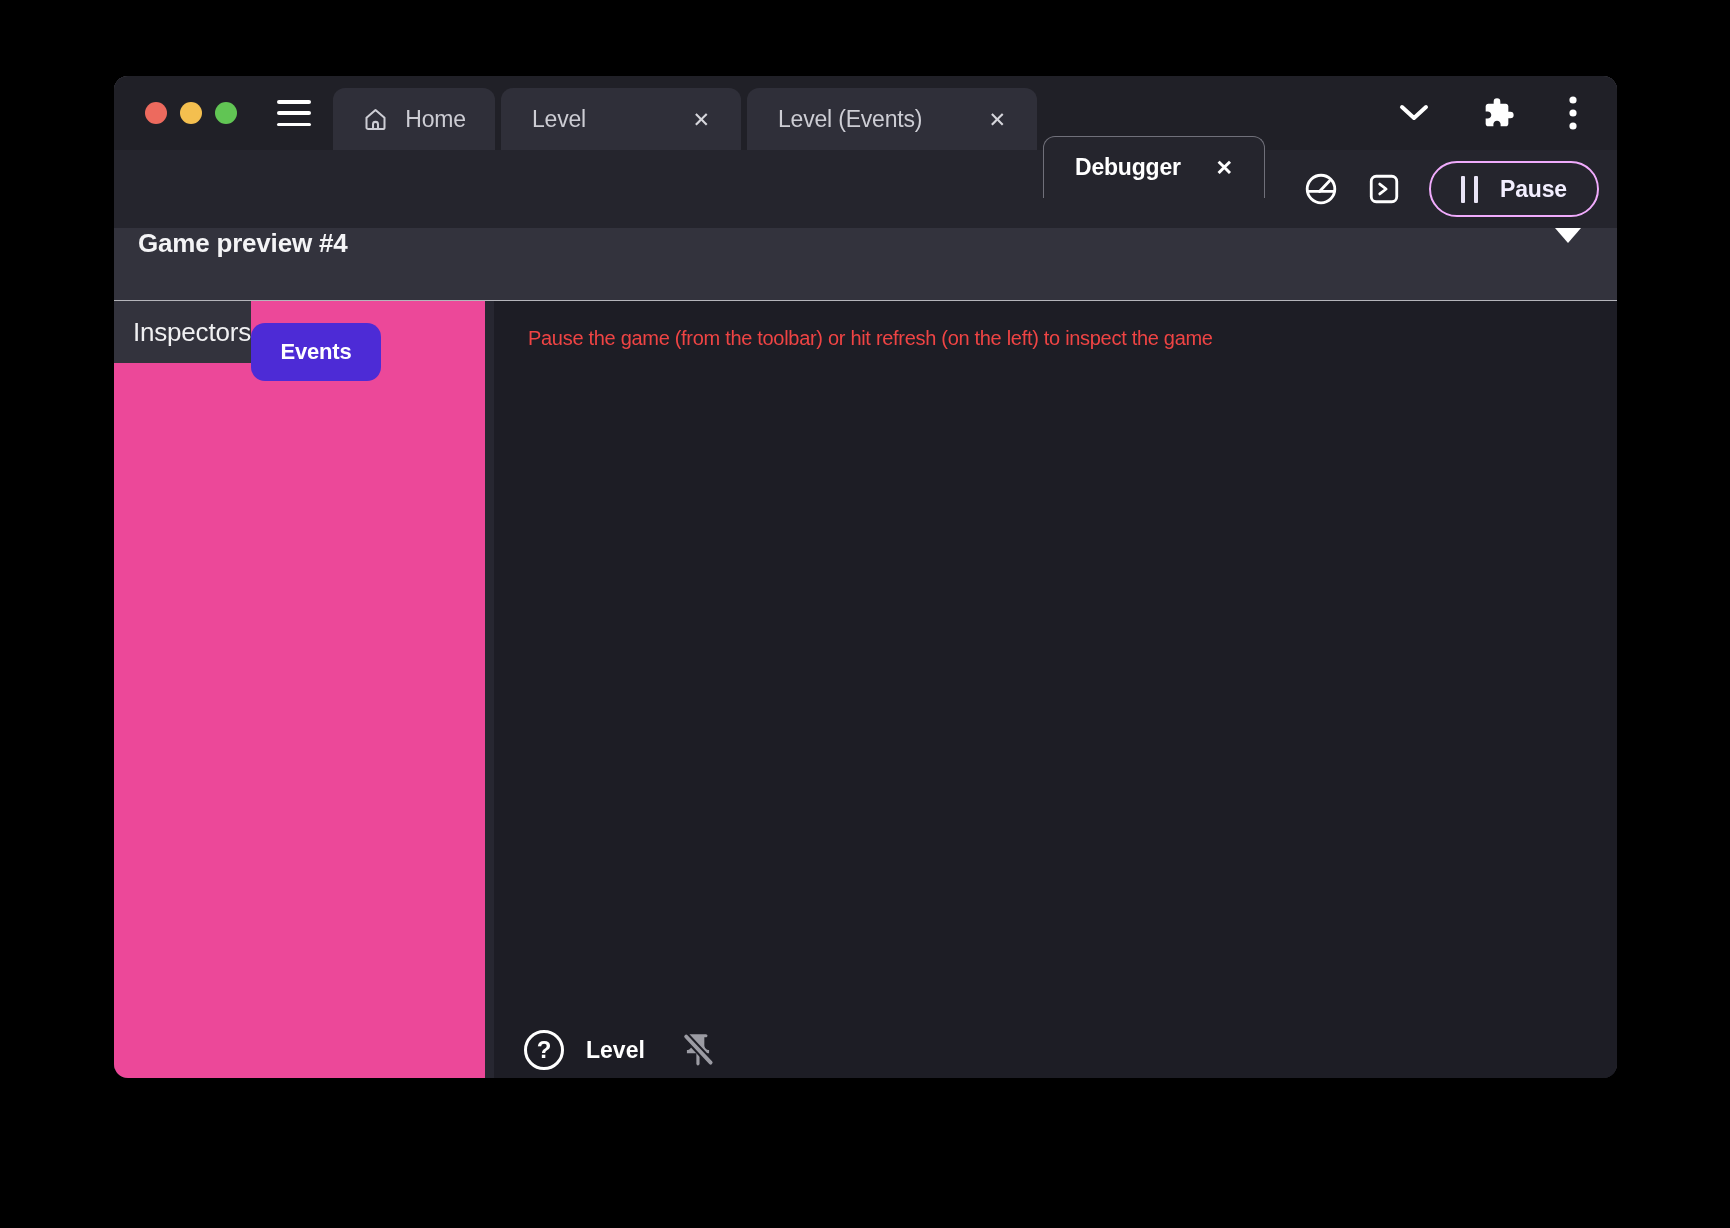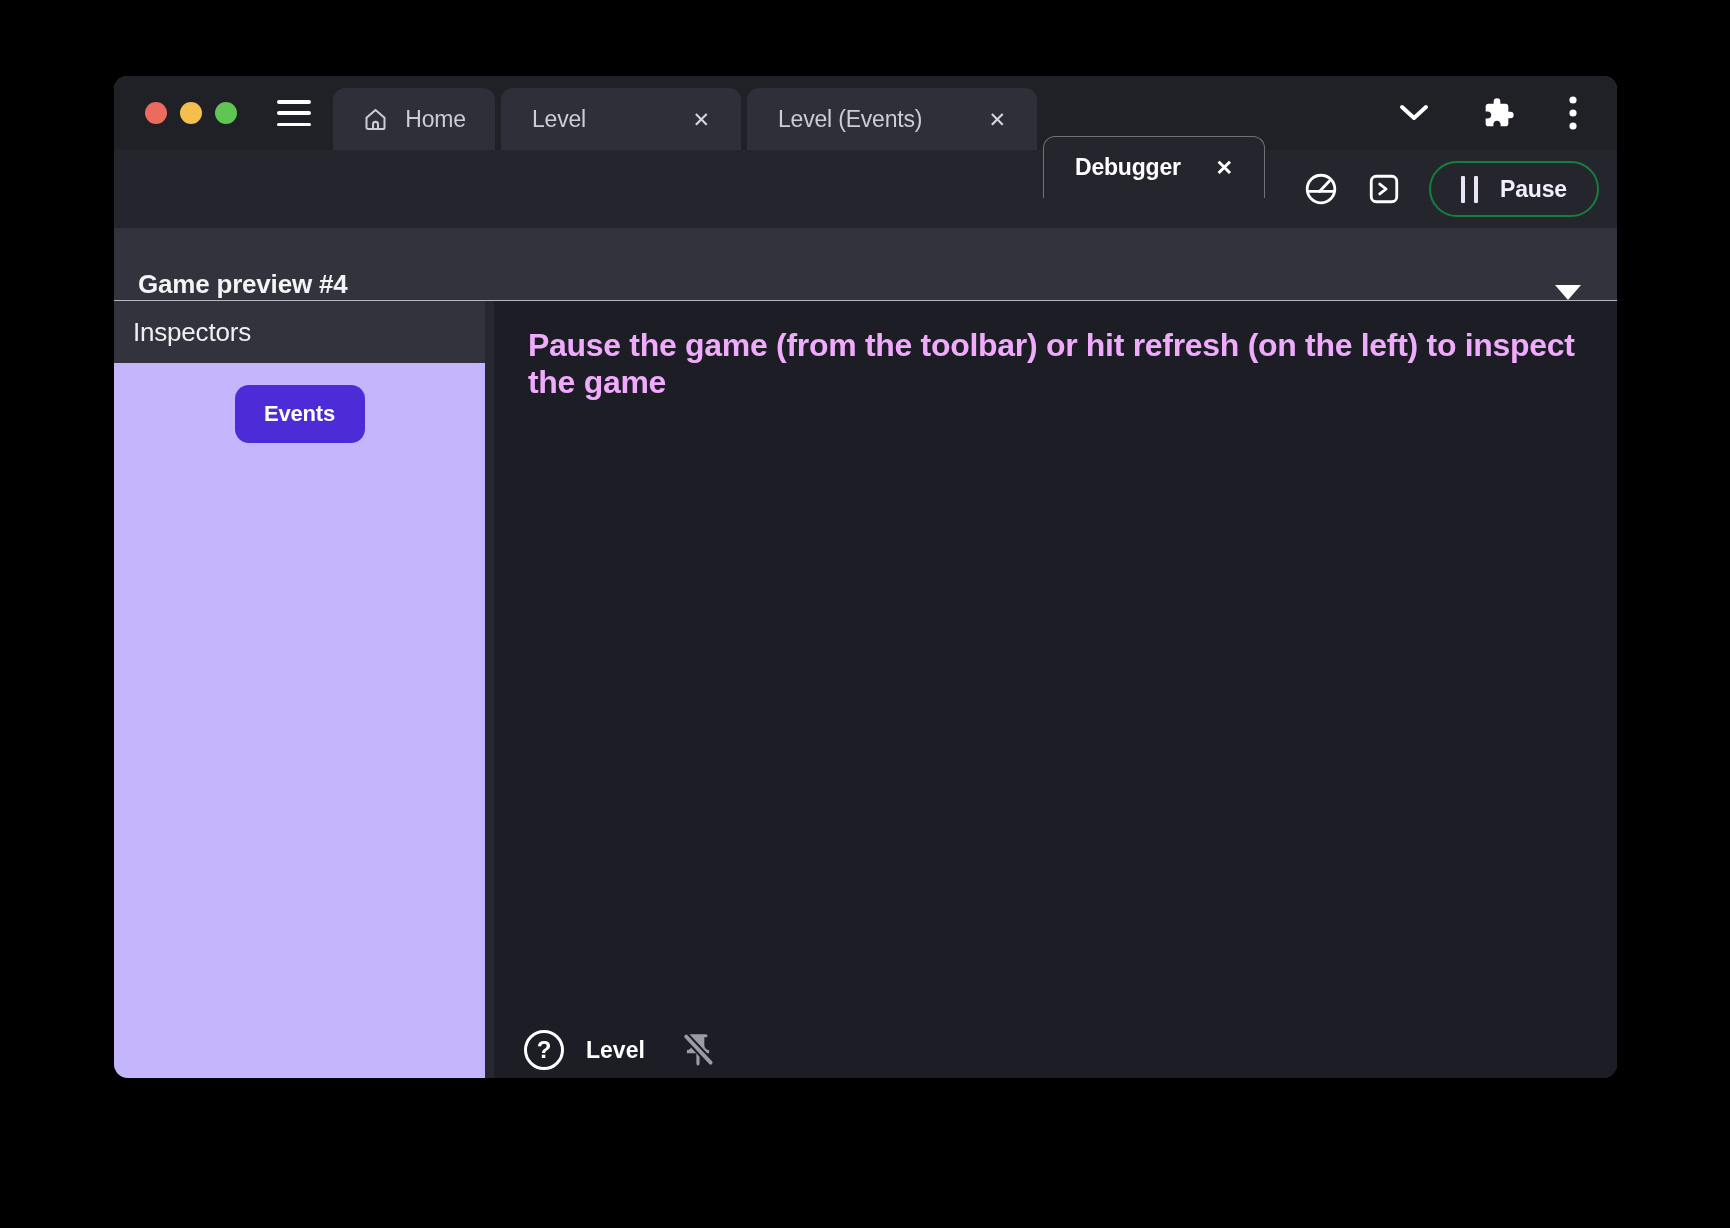--- a/index.html
+++ b/index.html
@@ -42,51 +42,51 @@
   .home-ico { width:27px; height:27px; flex:0 0 auto; }
 
   .titlebar-right { margin-left:auto; display:flex; align-items:center;
                     gap:54px; margin-right:40px; }
   .tb-icon { cursor:pointer; display:flex; align-items:center; }
 
   
   .toolbar { height:78px; background:#25252d; flex:0 0 auto; display:flex;
              align-items:center; justify-content:flex-end; padding-right:18px; gap:28px; }
   .tool-btn { cursor:pointer; display:flex; align-items:center; }
-  .pause-btn { height:56px; min-width:170px; border:2px solid #15803d; border-radius:28px;
+  .pause-btn { height:56px; min-width:170px; border:2px solid #f0abfc; border-radius:28px;
                background:transparent; display:flex; align-items:center; justify-content:center;
                gap:22px; cursor:pointer; padding:0 26px; }
   .pause-bars { display:flex; gap:9px; }
   .pause-bars i { display:block; width:4px; height:27px; background:#e9e4f6; border-radius:1px; }
   .pause-label { font-size:23px; font-weight:700; color:#f3efff; letter-spacing:-0.2px; }
 
   
   .preview-bar { height:73px; background:#33333d; flex:0 0 auto; display:flex;
-                 align-items:flex-end; padding:0 36px 0 24px;
+                 align-items:flex-start; padding:0 36px 0 24px;
                  border-bottom:1px solid #b5b5bb; cursor:pointer; }
   .preview-title { font-size:26px; font-weight:600; color:#f4f4f6; letter-spacing:-0.2px; }
   .caret-down { margin-left:auto; width:0; height:0;
                 border-left:13px solid transparent; border-right:13px solid transparent;
                 border-top:15px solid #fff; }
 
   
   .body { flex:1 1 auto; display:flex; min-height:0; }
-  .sidebar { width:371px; flex:0 0 auto; background:#c4b5fd; display:flex; flex-direction:column; }
+  .sidebar { width:371px; flex:0 0 auto; background:#ec4899; display:flex; flex-direction:row; }
   .inspectors-header { height:62px; background:#33333d; display:flex; align-items:center;
                        padding-left:19px; font-size:26px; color:#f0f0f2; cursor:pointer;
                        letter-spacing:-0.2px; }
   .refresh-wrap { display:flex; justify-content:center; margin-top:22px; }
   .refresh-btn { width:130px; height:58px; border:none; border-radius:14px;
                  background:#4D2BD6; color:#fff; font-size:22px; font-weight:700;
                  font-family:"Liberation Sans", sans-serif; cursor:pointer; letter-spacing:-0.2px; }
 
   .splitter { width:9px; flex:0 0 auto; background:#272731; cursor:col-resize; }
 
   .main { flex:1 1 auto; position:relative; background:#1d1d25; }
-  .empty-message { padding:26px 20px 0 34px; font-size:32px; color:#f0abfc; letter-spacing:-0.3px;font-weight:bold; }
+  .empty-message { padding:26px 20px 0 34px; font-size:20px; color:#ef4444; letter-spacing:-0.3px; }
 
   .help-row { position:absolute; left:30px; bottom:8px; display:flex; align-items:center; }
   .help-btn { display:flex; align-items:center; gap:22px; cursor:pointer; }
   .help-circle { width:40px; height:40px; border:3px solid #fff; border-radius:50%;
                  display:flex; align-items:center; justify-content:center;
                  font-size:24px; font-weight:700; color:#fff; }
   .help-label { font-size:23px; font-weight:700; color:#fff; }
   .pin-btn { margin-left:34px; cursor:pointer; display:flex; align-items:center; }
 </style>
 </head>

